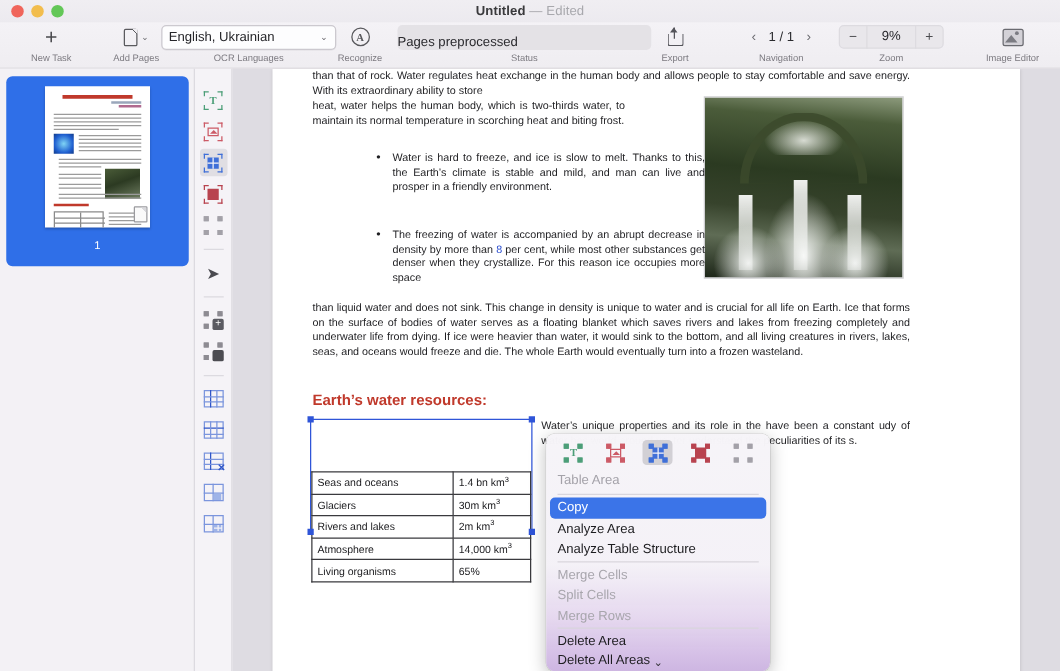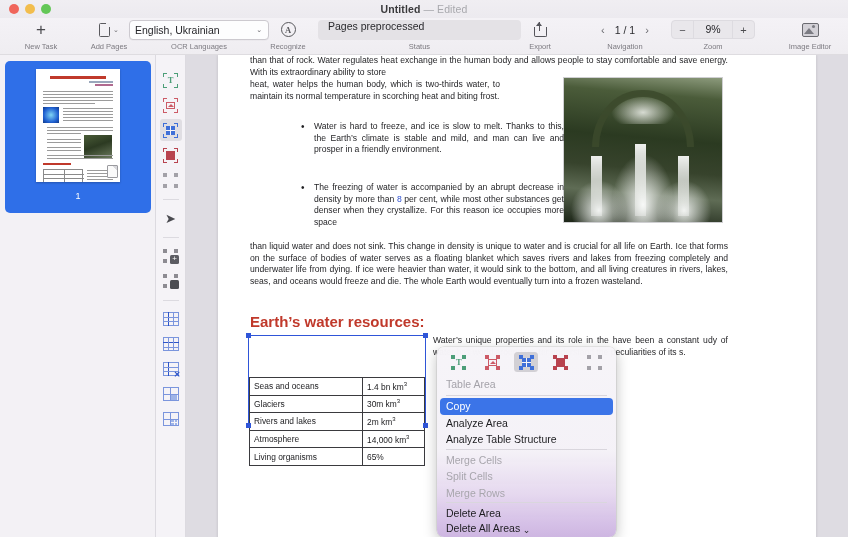--- a/index.html
+++ b/index.html
@@ -80,22 +80,22 @@
 
   .recognize-icon {
     width: 15px; height: 15px; border: 1.2px solid #58585c;
     border-radius: 50%; display: flex; align-items: center;
     justify-content: center; font-size: 8.5px; color: #58585c;
     font-weight: bold; font-family: "Liberation Serif", serif;
   }
 
   .status-field {
     width: 203px; height: 20px; background: #e4e2e6;
-    border-radius: 4px; display: flex; align-items: flex-start;
-    padding: 0 10px; font-size: 10.5px; color: #2a2a2e;
+    border-radius: 4px; display: flex; align-items: flex-end;
+    padding: 0 0; font-size: 10.5px; color: #2a2a2e;
   }
 
   .export-icon { position: relative; width: 13px; height: 15px; }
   .export-icon .box {
     position: absolute; left: 0; bottom: 0; width: 13px; height: 10px;
     border: 1.2px solid #54545a; border-top: none; border-radius: 0 0 2px 2px;
   }
   .export-icon .arrow {
     position: absolute; left: 5px; top: 0; width: 1.3px; height: 9px;
     background: #54545a;
@@ -317,21 +317,21 @@
   .photo .fall {
     position: absolute; bottom: 4%; width: 7%; height: 42%;
     background: linear-gradient(180deg, rgba(255,255,255,0.92), rgba(255,255,255,0.35));
     filter: blur(0.4px);
   }
   .photo .f1 { left: 17%; }
   .photo .f2 { left: 45%; height: 50%; }
   .photo .f3 { left: 72%; }
 
   .sec-head {
-    position: absolute; color: #c0392b; font-size: 15px; font-weight: bold;
+    position: absolute; color: #c0392b; font-size: 12px; font-weight: bold;
   }
 
   
   .tbl-area {
     position: absolute; border: 1.6px solid #2f55d8;
   }
   .tbl-area .handle {
     position: absolute; width: 5px; height: 5px; background: #2f55d8;
   }
   .tbl-area .h-tl { left: -3px; top: -3px; }

